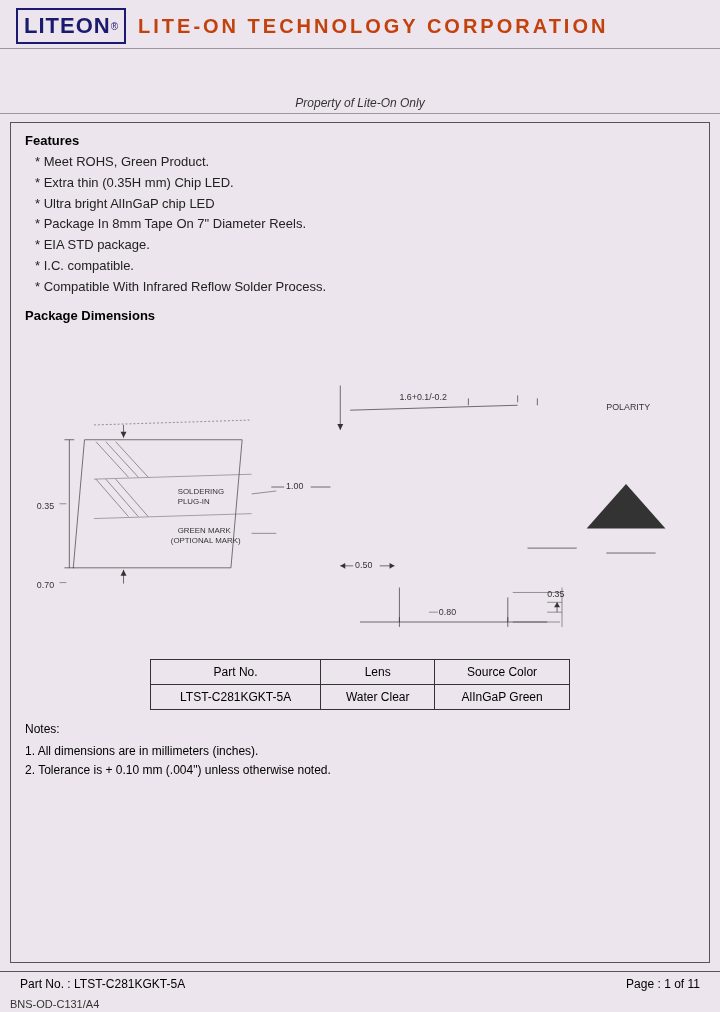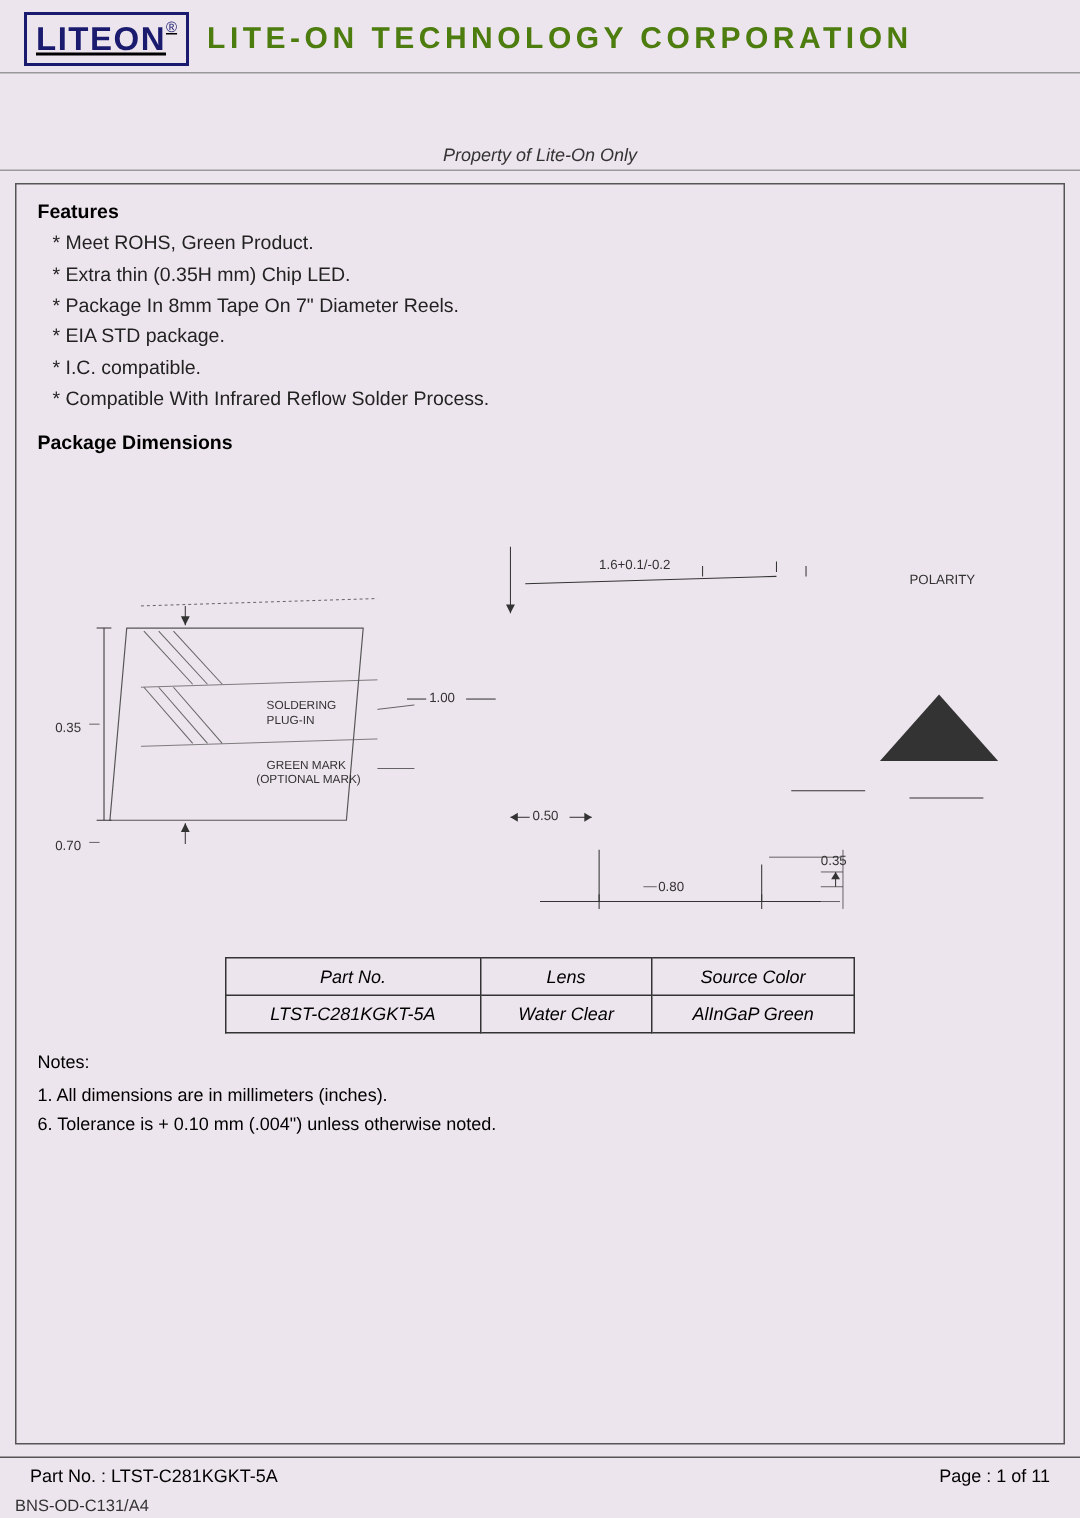--- a/index.html
+++ b/index.html
@@ -26,37 +26,37 @@
     }
     .logo-container {
       display: flex;
       align-items: center;
       gap: 12px;
     }
     .logo-box {
       border: 2px solid #1a1a6e;
       padding: 3px 6px;
       display: flex;
-      text-decoration: underline;
+      align-items: center;
     }
     .logo-text {
       font-size: 22px;
       font-weight: 900;
       color: #1a1a6e;
       letter-spacing: 1px;
     }
     .logo-reg {
       font-size: 10px;
       vertical-align: super;
       color: #1a1a6e;
     }
     .company-title {
       font-size: 20px;
       font-weight: bold;
-      color: #4d7c0f;
+      color: #c2410c;
       letter-spacing: 3px;
     }
     .subtitle {
       text-align: center;
       font-size: 12px;
       font-style: italic;
       color: #333;
       padding: 3px 0;
       border-bottom: 1px solid #999;
       margin-top: 44px;
@@ -104,21 +104,20 @@
     .parts-table {
       margin: 10px auto;
       border-collapse: collapse;
       font-size: 12px;
       width: 420px;
     }
     .parts-table th, .parts-table td {
       border: 1px solid #333;
       padding: 5px 16px;
       text-align: center;
-      font-style: italic;
     }
     .parts-table th {
       font-weight: normal;
       background: #ede5ed;
     }
     .parts-table td {
       background: #ede5ed;
     }
     .notes-section {
       margin-top: 10px;
@@ -161,20 +160,21 @@
   </div>
   <div class="subtitle">Property of Lite-On Only</div>
 
   <div class="main-content">
 
     <div class="features-section">
       <div class="features-title">Features</div>
       <ul class="features-list">
         <li>* Meet ROHS, Green Product.</li>
         <li>* Extra thin (0.35H mm) Chip LED.</li>
+        <li>* Ultra bright AlInGaP chip LED</li>
         <li>* Package In 8mm Tape On 7" Diameter Reels.</li>
         <li>* EIA STD package.</li>
         <li>* I.C. compatible.</li>
         <li>* Compatible With Infrared Reflow Solder Process.</li>
       </ul>
     </div>
 
     <div class="package-title">Package    Dimensions</div>
 
     <div class="diagram-area">
@@ -282,21 +282,21 @@
           <td>LTST-C281KGKT-5A</td>
           <td>Water Clear</td>
           <td>AlInGaP Green</td>
         </tr>
       </tbody>
     </table>
 
     <div class="notes-section">
       <p class="notes-title">Notes:</p>
       <p>1. All dimensions are in millimeters (inches).</p>
-      <p>6. Tolerance is + 0.10 mm (.004") unless otherwise noted.</p>
+      <p>2. Tolerance is + 0.10 mm (.004") unless otherwise noted.</p>
     </div>
 
   </div>
 
   <div class="footer">
     <span>Part   No. : LTST-C281KGKT-5A</span>
     <span>
       <span>Page :</span>&nbsp;<span>1</span>&nbsp;<span>of</span>&nbsp;<span>11</span>
     </span>
   </div>

